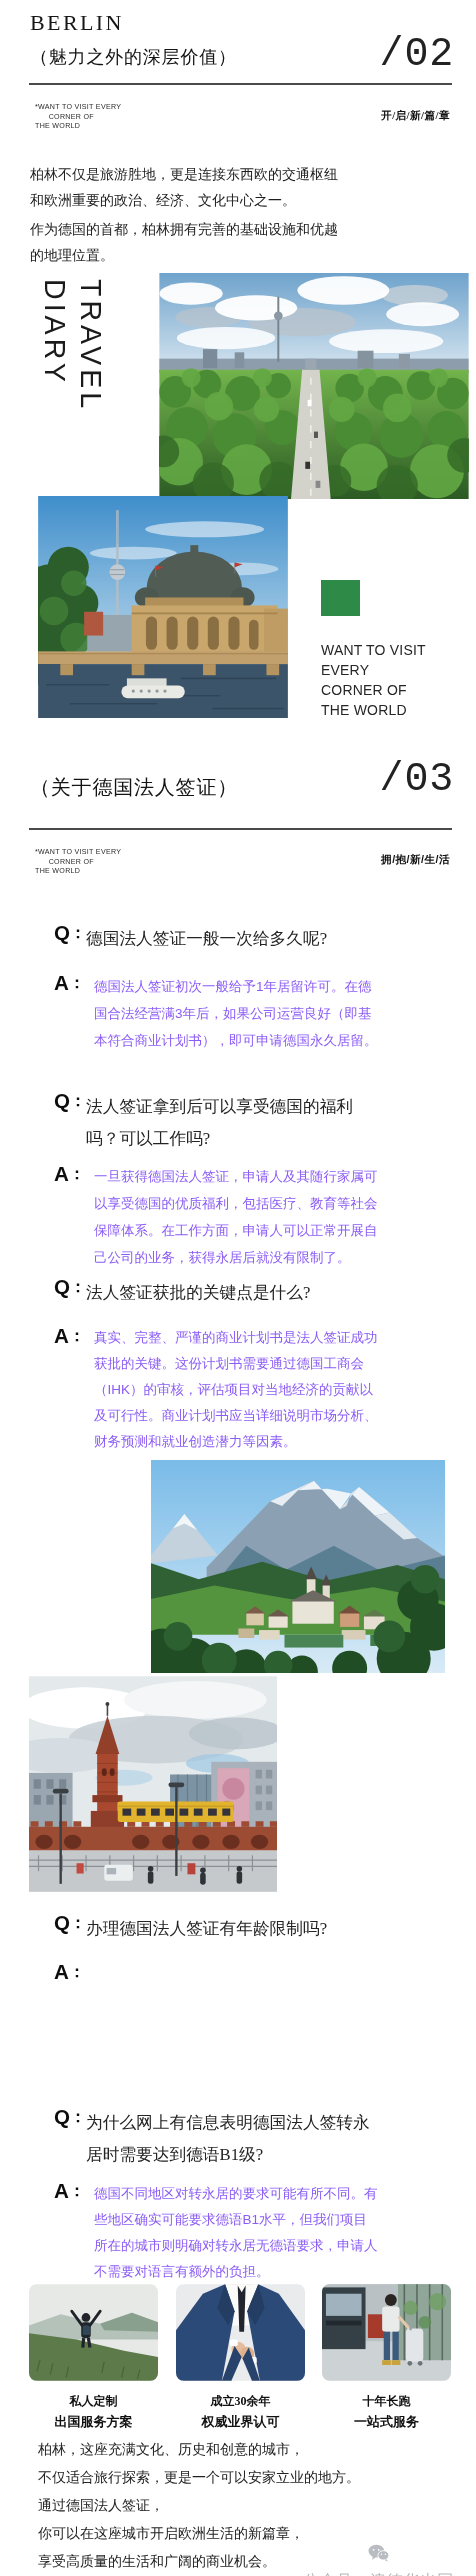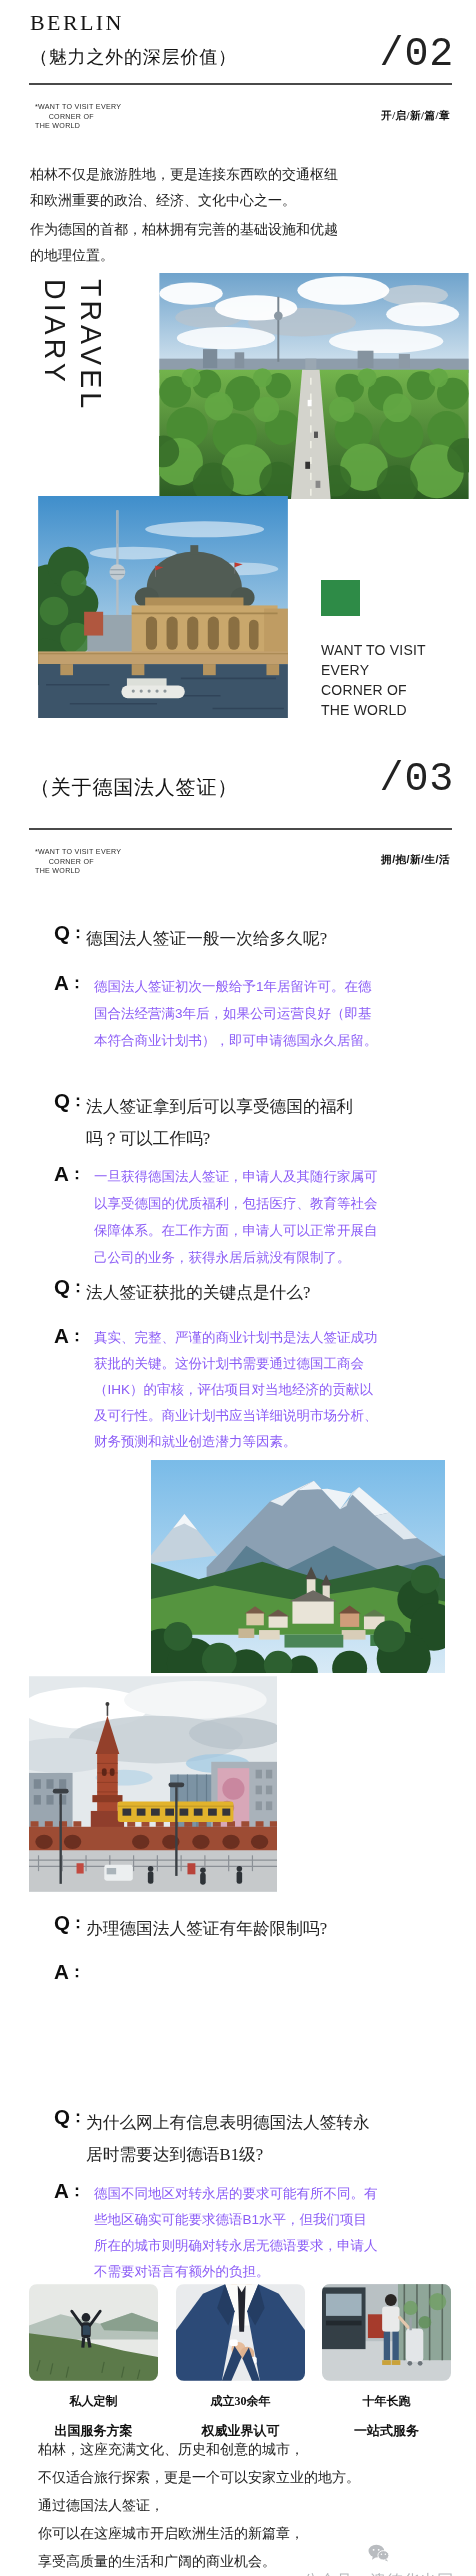--- a/index.html
+++ b/index.html
@@ -41,21 +41,21 @@
   .qa-q{left:78px;width:317px;font-family:"Liberation Serif","DejaVu Serif",serif;
         font-size:16.7px;line-height:32px;color:#242424;margin-left:8px;}
   .qa-a{left:94px;width:314px;font-size:13.5px;line-height:27px;color:#8b5cf6;font-weight:500;}
   .qa-a5{line-height:26px;}
 
   
   .card{top:2284px;width:129px;height:97px;border-radius:8px;overflow:hidden;}
   .card1{left:29px;} .card2{left:176px;} .card3{left:322px;}
   .cap{width:129px;text-align:center;font-family:"Liberation Serif","DejaVu Serif",serif;color:#111;}
   .cap-top{top:2393px;font-size:12px;font-weight:600;}
-  .cap-bot{top:2413px;font-size:13px;font-weight:700;margin-top:9px;}
+  .cap-bot{top:2413px;font-size:13px;font-weight:700;}
 
   
   .closing{left:38px;top:2436px;width:397px;font-family:"Liberation Serif","DejaVu Serif",serif;
            font-size:14px;line-height:28px;color:#222;}
 
   
   .footer{right:22px;top:2544px;display:flex;align-items:center;gap:5.6px;color:#b5b8bb;flex-direction:column;}
   .footer-label{font-size:16px;letter-spacing:0.8px;color:#b5b8bb;}
 </style>
 </head>

